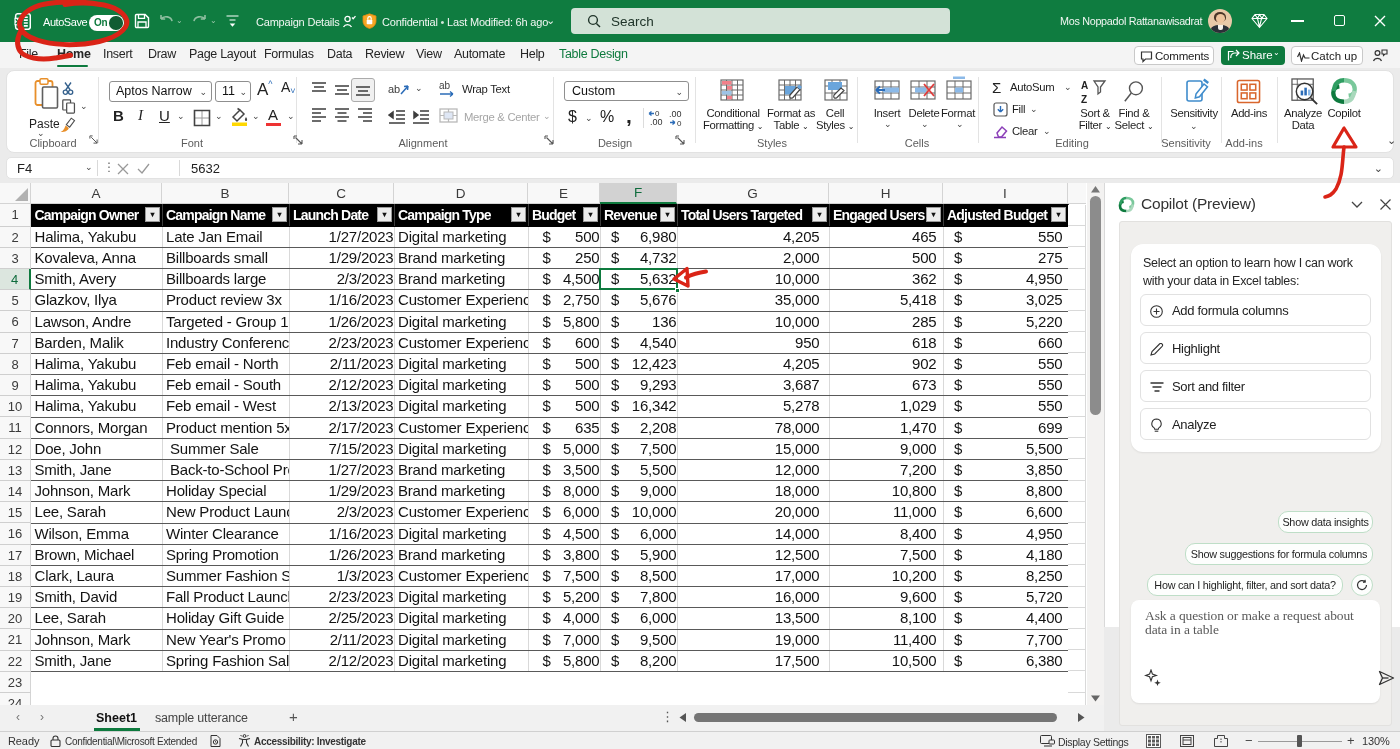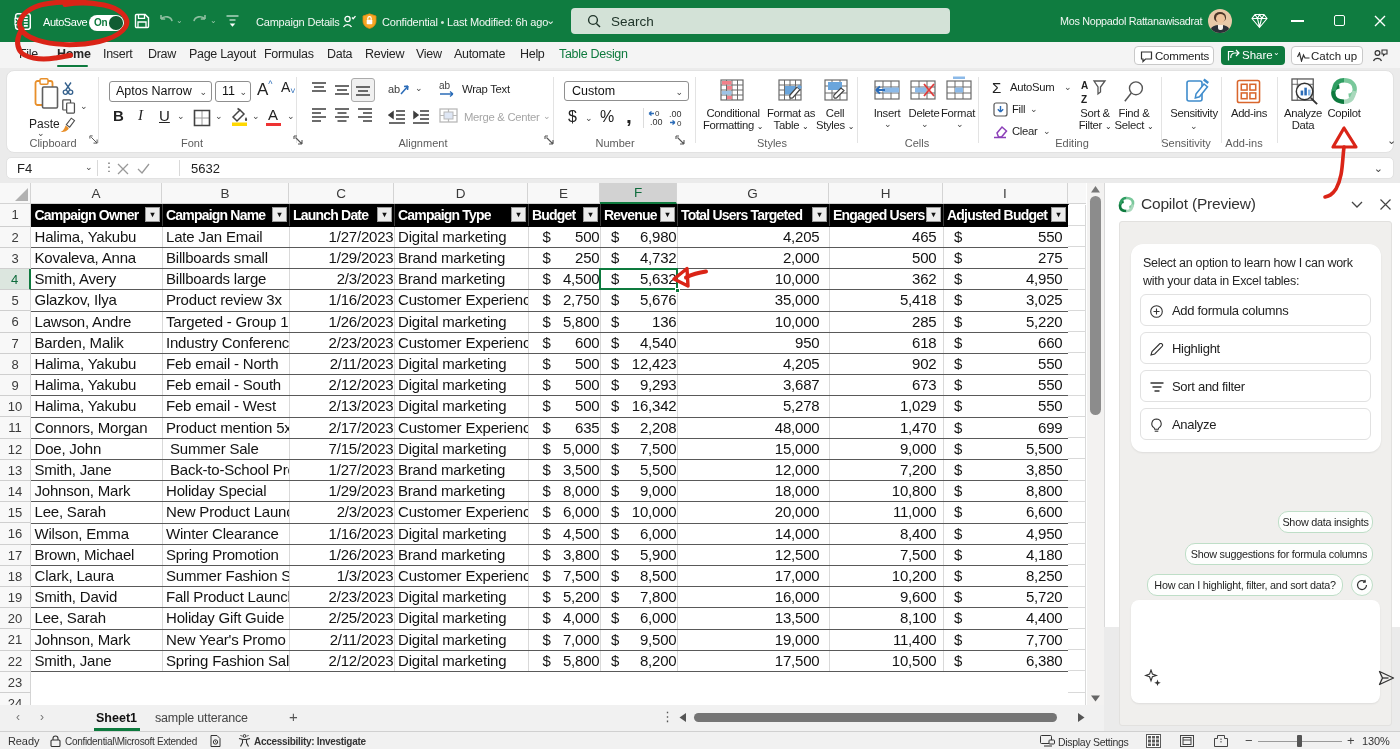--- a/index.html
+++ b/index.html
@@ -156,21 +156,21 @@
     <div class="gsep" style="left:546px"></div>
     <div class="gsep" style="left:688px"></div>
     <div class="gsep" style="left:850px"></div>
     <div class="gsep" style="left:971px"></div>
     <div class="gsep" style="left:1154px"></div>
     <div class="gsep" style="left:1214px"></div>
     <div class="gsep" style="left:1270px"></div>
     <div class="glabel" style="left:16px;width:60px;">Clipboard</div>
     <div class="glabel" style="left:155px;width:60px;">Font</div>
     <div class="glabel" style="left:385px;width:62px;">Alignment</div>
-    <div class="glabel" style="left:583px;width:50px;">Number</div>
+    <div class="glabel" style="left:583px;width:50px;">Design</div>
     <div class="glabel" style="left:740px;width:50px;">Styles</div>
     <div class="glabel" style="left:885px;width:50px;">Cells</div>
     <div class="glabel" style="left:1040px;width:50px;">Editing</div>
     <div class="glabel" style="left:1149px;width:60px;">Sensitivity</div>
     <div class="glabel" style="left:1212px;width:50px;">Add-ins</div>
 
     <svg class="abs" style="left:27px;top:7px" width="26" height="35" viewBox="0 0 26 35">
       <rect x="1.5" y="3" width="17" height="24" rx="2" fill="none" stroke="#e88f2a" stroke-width="1.8"></rect>
       <rect x="6" y="0.8" width="8" height="5.5" rx="1.2" fill="#fff" stroke="#e88f2a" stroke-width="1.5"></rect>
       <rect x="8.5" y="9" width="15" height="21" rx="1.2" fill="#fff" stroke="#5f5f5f" stroke-width="1.6"></rect>
@@ -591,21 +591,21 @@
             <td class="num" style="padding-right:6px">1,029</td>
             <td class="cur" style="padding-right:5px"><i>$</i>550</td>
           </tr>
   <tr>
             <td>Connors, Morgan</td>
             <td>Product mention 5x</td>
             <td class="num">2/17/2023</td>
             <td class="dd">Customer Experience</td>
             <td class="cur e"><i>$</i>635</td>
             <td class="cur"><i>$</i>2,208</td>
-            <td class="num" style="padding-right:9px">48,000</td>
+            <td class="num" style="padding-right:9px">78,000</td>
             <td class="num" style="padding-right:6px">1,470</td>
             <td class="cur" style="padding-right:5px"><i>$</i>699</td>
           </tr>
   <tr>
             <td>Doe, John</td>
             <td>&nbsp;Summer Sale</td>
             <td class="num">7/15/2023</td>
             <td class="dd">Digital marketing</td>
             <td class="cur e"><i>$</i>5,000</td>
             <td class="cur"><i>$</i>7,500</td>
@@ -786,20 +786,21 @@
       </div>
       <div class="abs pill" style="right:18px;top:289px;width:95px;">Show data insights</div>
       <div class="abs pill" style="right:18px;top:321px;width:188px;">Show suggestions for formula columns</div>
       <div class="abs pill" style="right:48px;top:352px;width:196px;">How can I highlight, filter, and sort data?</div>
       <div class="abs" style="right:18px;top:352px;width:22px;height:22px;border:1px solid #bedec7;border-radius:11px;background:#fdfefd;">
         <svg class="abs" style="left:4px;top:4px" width="12" height="12" viewBox="0 0 12 12">
             <path d="M10.5 6 a4.5 4.5 0 1 1 -1.6-3.4 M9 0.8 l0.3 2.2 -2.2 0.3" fill="none" stroke="#333" stroke-width="1.2"></path>
           </svg>
       </div>
       <div class="abs" style="left:11px;top:378px;width:249px;height:103px;background:#fff;border-radius:8px;box-shadow:0 1px 2px rgba(0,0,0,.08);">
+        <div class="abs" style="left:14px;top:9px;width:230px;font-family:'Liberation Serif',serif;font-size:13.5px;letter-spacing:-0.1px;color:#595959;line-height:13.5px;">Ask a question or make a request about<br>data in a table</div>
         <svg class="abs" style="left:13px;top:69px" width="18" height="18" viewBox="0 0 18 18">
             <path d="M7 1 l1.4 4 4 1.4 -4 1.4 -1.4 4 -1.4-4 -4-1.4 4-1.4 z" fill="none" stroke="#333" stroke-width="1.1"></path>
             <path d="M13.5 10.5 l0.9 2.4 2.4 0.9 -2.4 0.9 -0.9 2.4 -0.9-2.4 -2.4-0.9 2.4-0.9 z" fill="#333"></path>
           </svg>
         <svg class="abs" style="left:247px;top:70px" width="17" height="16" viewBox="0 0 17 16">
             <path d="M1.5 1.5 L15.5 8 L1.5 14.5 L4.5 8 z" fill="none" stroke="#333" stroke-width="1.3" stroke-linejoin="round"></path>
             <path d="M4.5 8 h6" stroke="#333" stroke-width="1.3"></path>
           </svg>
       </div>
     </div>

